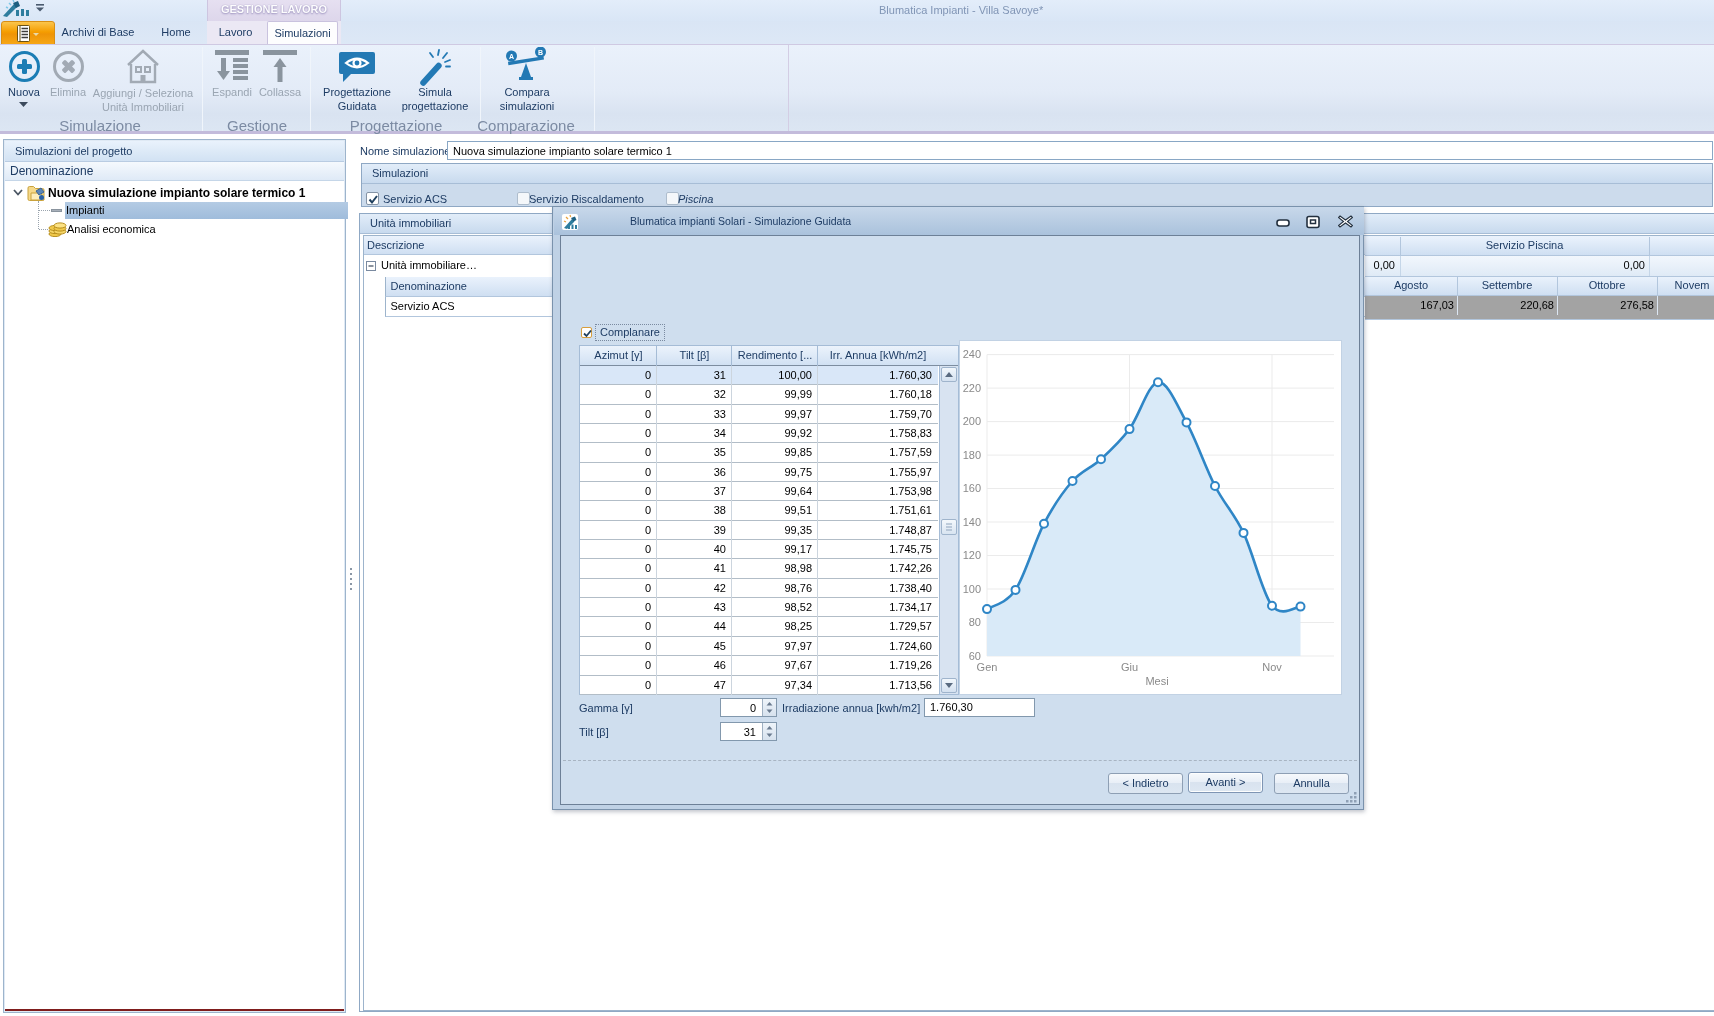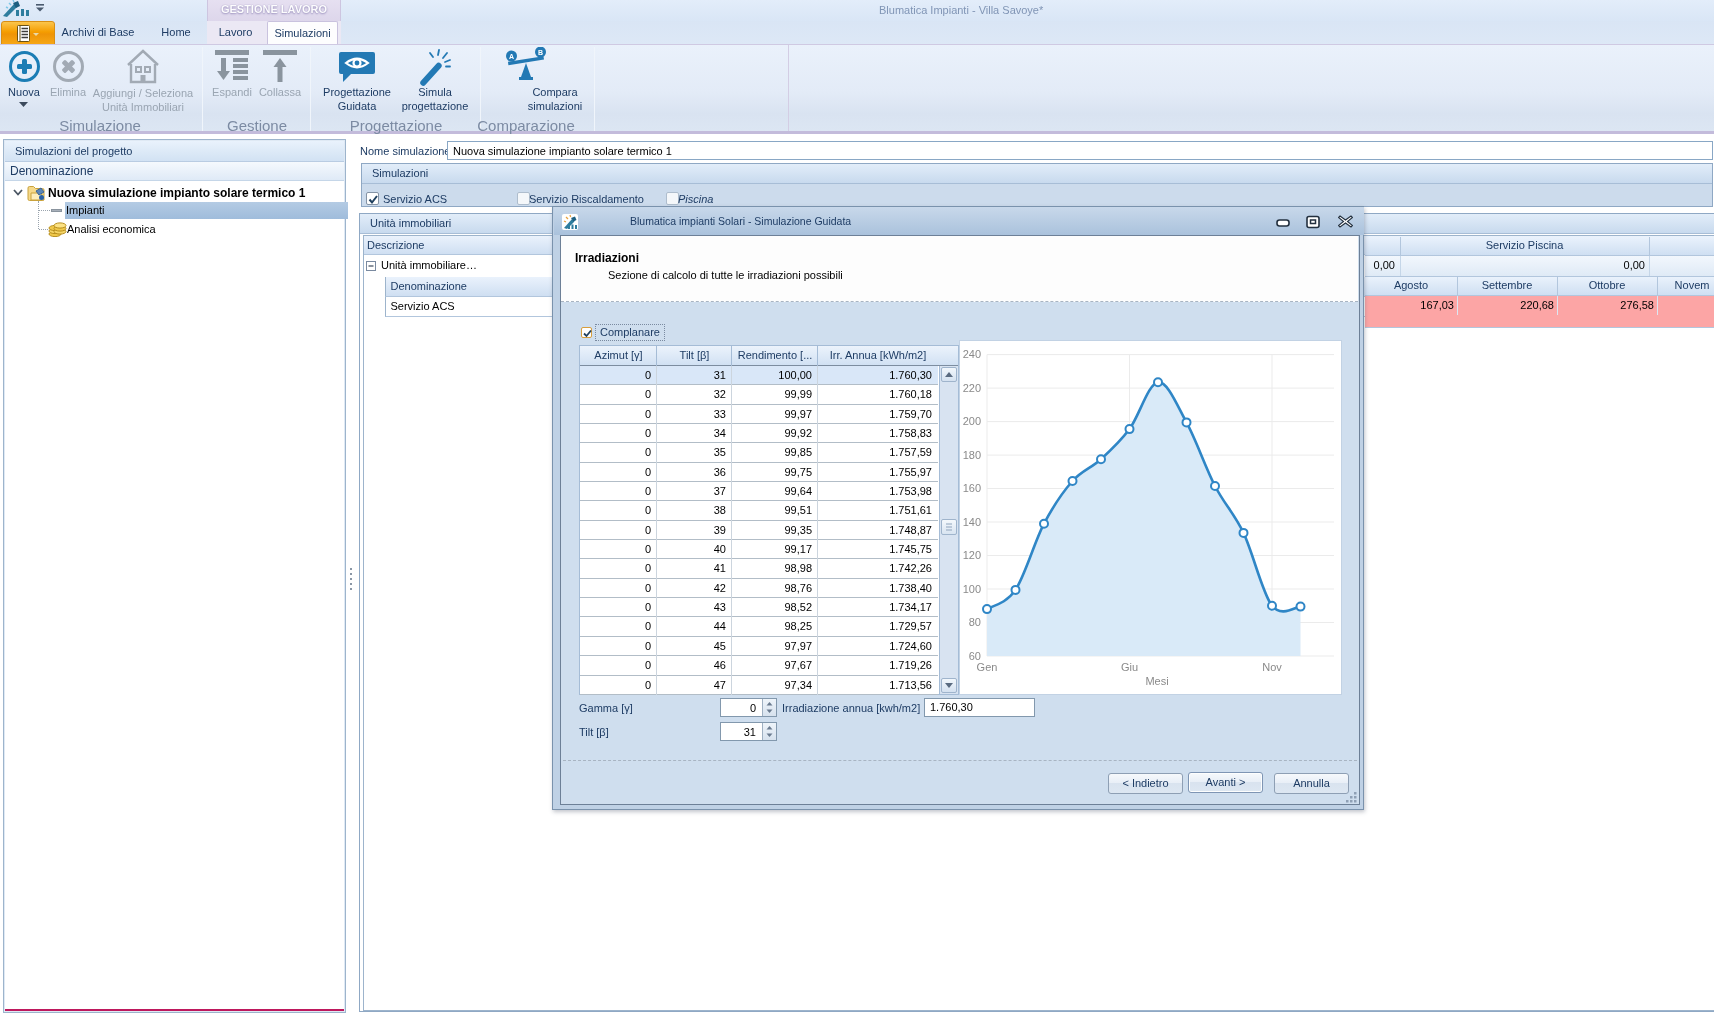--- a/index.html
+++ b/index.html
@@ -20,21 +20,21 @@
 .tab { position:absolute; top:21px; height:24px; line-height:23px; color:#1e3c64; font-size:11px; text-align:center; }
 #tab-sel { position:absolute; left:267px; top:21px; width:71px; height:24px; background:#fdfdfe; border:1px solid #c9c2de; border-bottom:none; border-radius:2px 2px 0 0; text-align:center; line-height:23px; color:#1e3c64; }
 
 
 #ribbon { left:0; top:44px; width:1714px; height:90px; background:linear-gradient(#eaf1fb,#e3ebf7 55%,#d9e3f1 80%,#dce6f3); border-bottom:3px solid #c3bbdb; border-top:1px solid #cfc9e2; }
 .gsep { position:absolute; top:2px; width:1px; height:84px; background:#c3d0e2; border-right:1px solid #f0f5fb; }
 .glabel { position:absolute; top:72px; height:15px; color:#7c8ba3; font-size:15px; text-align:center; }
 .rlabel { position:absolute; color:#1e3c64; font-size:11px; text-align:center; line-height:13.5px; }
 .rlabel.dis { color:#9aa5b2; }
 
-#leftpanel { left:3px; top:139px; width:343px; height:874px; background:#be185d; border:1px solid #9db4cc; box-shadow:inset 0 0 0 1px #dfe9f4; }
+#leftpanel { left:3px; top:139px; width:343px; height:874px; background:#7f1d1d; border:1px solid #9db4cc; box-shadow:inset 0 0 0 1px #dfe9f4; }
 #lp-head { position:absolute; left:1px; top:1px; width:339px; height:21px; background:linear-gradient(#e9f2fc,#d2e2f3); border-bottom:1px solid #b9cce2; color:#1e3c64; line-height:20px; padding-left:10px; }
 #lp-col { position:absolute; left:1px; top:22px; width:339px; height:19px; background:linear-gradient(#f5f9fd,#dfeaf7); border-bottom:1px solid #c5d6e8; color:#1e3c64; line-height:18px; padding-left:5px; font-size:12px; }
 #splitter-dots { left:350px; top:568px; width:3px; height:22px; }
 
 
 #lbl-nome { left:360px; top:145px; color:#1e3c64; }
 #inp-nome { left:447px; top:141px; width:1266px; height:19px; background:#fff; border:1px solid #89a7c5; color:#000; padding:1px 0 0 5px; }
 .sect-head { position:absolute; height:20px; background:linear-gradient(#e2edf9,#c8daee); border-bottom:1px solid #a7bdd6; color:#1e3c64; line-height:19px; padding-left:10px; }
 #sect-sim { left:361px; top:163px; width:1352px; height:44px; border:1px solid #8fa8c4; background:#ccdbec; }
 #sect-ui { left:359px; top:213px; width:1355px; height:799px; border:1px solid #8fa8c4; border-right:none; background:#fff; }
@@ -203,21 +203,21 @@
 
   <svg style="position:absolute;left:505px;top:2px" width="42" height="40" viewBox="0 0 42 40">
     <rect x="3" y="12" width="36" height="3.4" transform="rotate(-9 21 14)" fill="#2379b4"></rect>
     <path d="M21 16 L26 30 L16 30 Z" fill="#2379b4"></path>
     <rect x="14" y="30" width="14" height="3" fill="#2379b4"></rect>
     <circle cx="6.5" cy="9" r="5.5" fill="#2379b4"></circle>
       <text x="6.5" y="12" font-size="7" fill="#fff" text-anchor="middle" font-weight="bold">A</text>
     <circle cx="35.5" cy="5" r="5.5" fill="#2379b4"></circle>
       <text x="35.5" y="8" font-size="7" fill="#fff" text-anchor="middle" font-weight="bold">B</text>
   </svg>
-  <div class="rlabel" style="left:524px;top:41px;width:62px;">Compara<br>simulazioni</div>
+  <div class="rlabel" style="left:496px;top:41px;width:62px;">Compara<br>simulazioni</div>
 </div>
 
 <div class="abs" id="leftpanel">
   <div id="lp-head">Simulazioni del progetto</div>
   <div id="lp-col">Denominazione</div>
   <div id="lp-tree" style="position:absolute;left:1px;top:41px;width:339px;height:828px;background:#fff;">
     <svg style="position:absolute;left:8px;top:8px" width="10" height="7" viewBox="0 0 10 7">
         <path d="M1 1 L5 5.5 L9 1" fill="none" stroke="#4a5663" stroke-width="1.8"></path>
       </svg>
     <svg style="position:absolute;left:22px;top:4px" width="18" height="16" viewBox="0 0 18 16">
@@ -302,21 +302,21 @@
 </div>
 <div class="abs" style="left:1365px;top:276px;width:349px;height:20px;background:linear-gradient(#eaf2fc,#cfdff2);border-top:1px solid #b2c6dd;border-bottom:1px solid #b2c6dd;">
   <div style="position:absolute;left:92px;top:0;width:1px;height:19px;background:#b2c6dd;"></div>
   <div style="position:absolute;left:192px;top:0;width:1px;height:19px;background:#b2c6dd;"></div>
   <div style="position:absolute;left:292px;top:0;width:1px;height:19px;background:#b2c6dd;"></div>
   <div style="position:absolute;left:0px;top:2px;width:92px;text-align:center;color:#1e3c64;">Agosto</div>
   <div style="position:absolute;left:92px;top:2px;width:100px;text-align:center;color:#1e3c64;">Settembre</div>
   <div style="position:absolute;left:192px;top:2px;width:100px;text-align:center;color:#1e3c64;">Ottobre</div>
   <div style="position:absolute;left:297px;top:2px;width:60px;text-align:center;color:#1e3c64;">Novem</div>
 </div>
-<div class="abs" style="left:1365px;top:296px;width:349px;height:32px;background:#fca5a5;border-bottom:1px solid #b2c6dd;">
+<div class="abs" style="left:1365px;top:296px;width:349px;height:24px;background:#a3a3a3;border-bottom:1px solid #b2c6dd;">
   <div style="position:absolute;left:92px;top:0;width:1px;height:19px;background:#dce6f2;"></div>
   <div style="position:absolute;left:192px;top:0;width:1px;height:19px;background:#dce6f2;"></div>
   <div style="position:absolute;left:292px;top:0;width:1px;height:19px;background:#dce6f2;"></div>
   <div style="position:absolute;left:0px;top:3px;width:89px;text-align:right;color:#000;">167,03</div>
   <div style="position:absolute;left:92px;top:3px;width:97px;text-align:right;color:#000;">220,68</div>
   <div style="position:absolute;left:192px;top:3px;width:97px;text-align:right;color:#000;">276,58</div>
 </div>
 
 <div class="abs" id="dialog">
   <div id="dlg-title">
@@ -339,24 +339,20 @@
       </svg>
     <svg style="position:absolute;left:751px;top:8px" width="16" height="14" viewBox="0 0 16 14">
         <rect x="2" y="1.5" width="12" height="11" rx="2" fill="#fff" stroke="#23303f" stroke-width="1.6"></rect>
         <rect x="5.5" y="5" width="5" height="3.5" fill="none" stroke="#23303f" stroke-width="1.5"></rect>
       </svg>
     <svg style="position:absolute;left:784px;top:8px" width="15" height="13" viewBox="0 0 15 13">
         <path d="M2 1 L7.5 5 L13 1 L14.5 2.5 L9.5 6.5 L14.5 10.5 L13 12 L7.5 8 L2 12 L0.5 10.5 L5.5 6.5 L0.5 2.5 Z" fill="#fff" stroke="#23303f" stroke-width="1.1"></path>
       </svg>
   </div>
   <div id="dlg-content">
-    <div id="dlg-whitehead">
-      <div style="position:absolute;left:14px;top:15px;font-weight:bold;color:#000;font-size:12px;">Irradiazioni</div>
-      <div style="position:absolute;left:47px;top:33px;color:#000;">Sezione di calcolo di tutte le irradiazioni possibili</div>
-    </div>
     <div style="position:absolute;left:20px;top:91px;width:11px;height:11px;background:#fff;border:1px solid #d89e3c;border-radius:2px;"><svg width="11" height="11" viewBox="0 0 11 11">
           <path d="M2 5.5 L4.5 8 L9 2.5" stroke="#21415f" stroke-width="1.8" fill="none"></path>
         </svg></div>
     <div style="position:absolute;left:34px;top:88px;border:1px dotted #7a8aa0;padding:1px 4px 2px 4px;color:#1e3c64;">Complanare</div>
 
     <div id="dlg-table">
       <div class="thr">
         <span style="left:0;width:77px;">Azimut [γ]</span>
         <span style="left:77px;width:75px;">Tilt [β]</span>
         <span style="left:152px;width:86px;">Rendimento [...</span>

